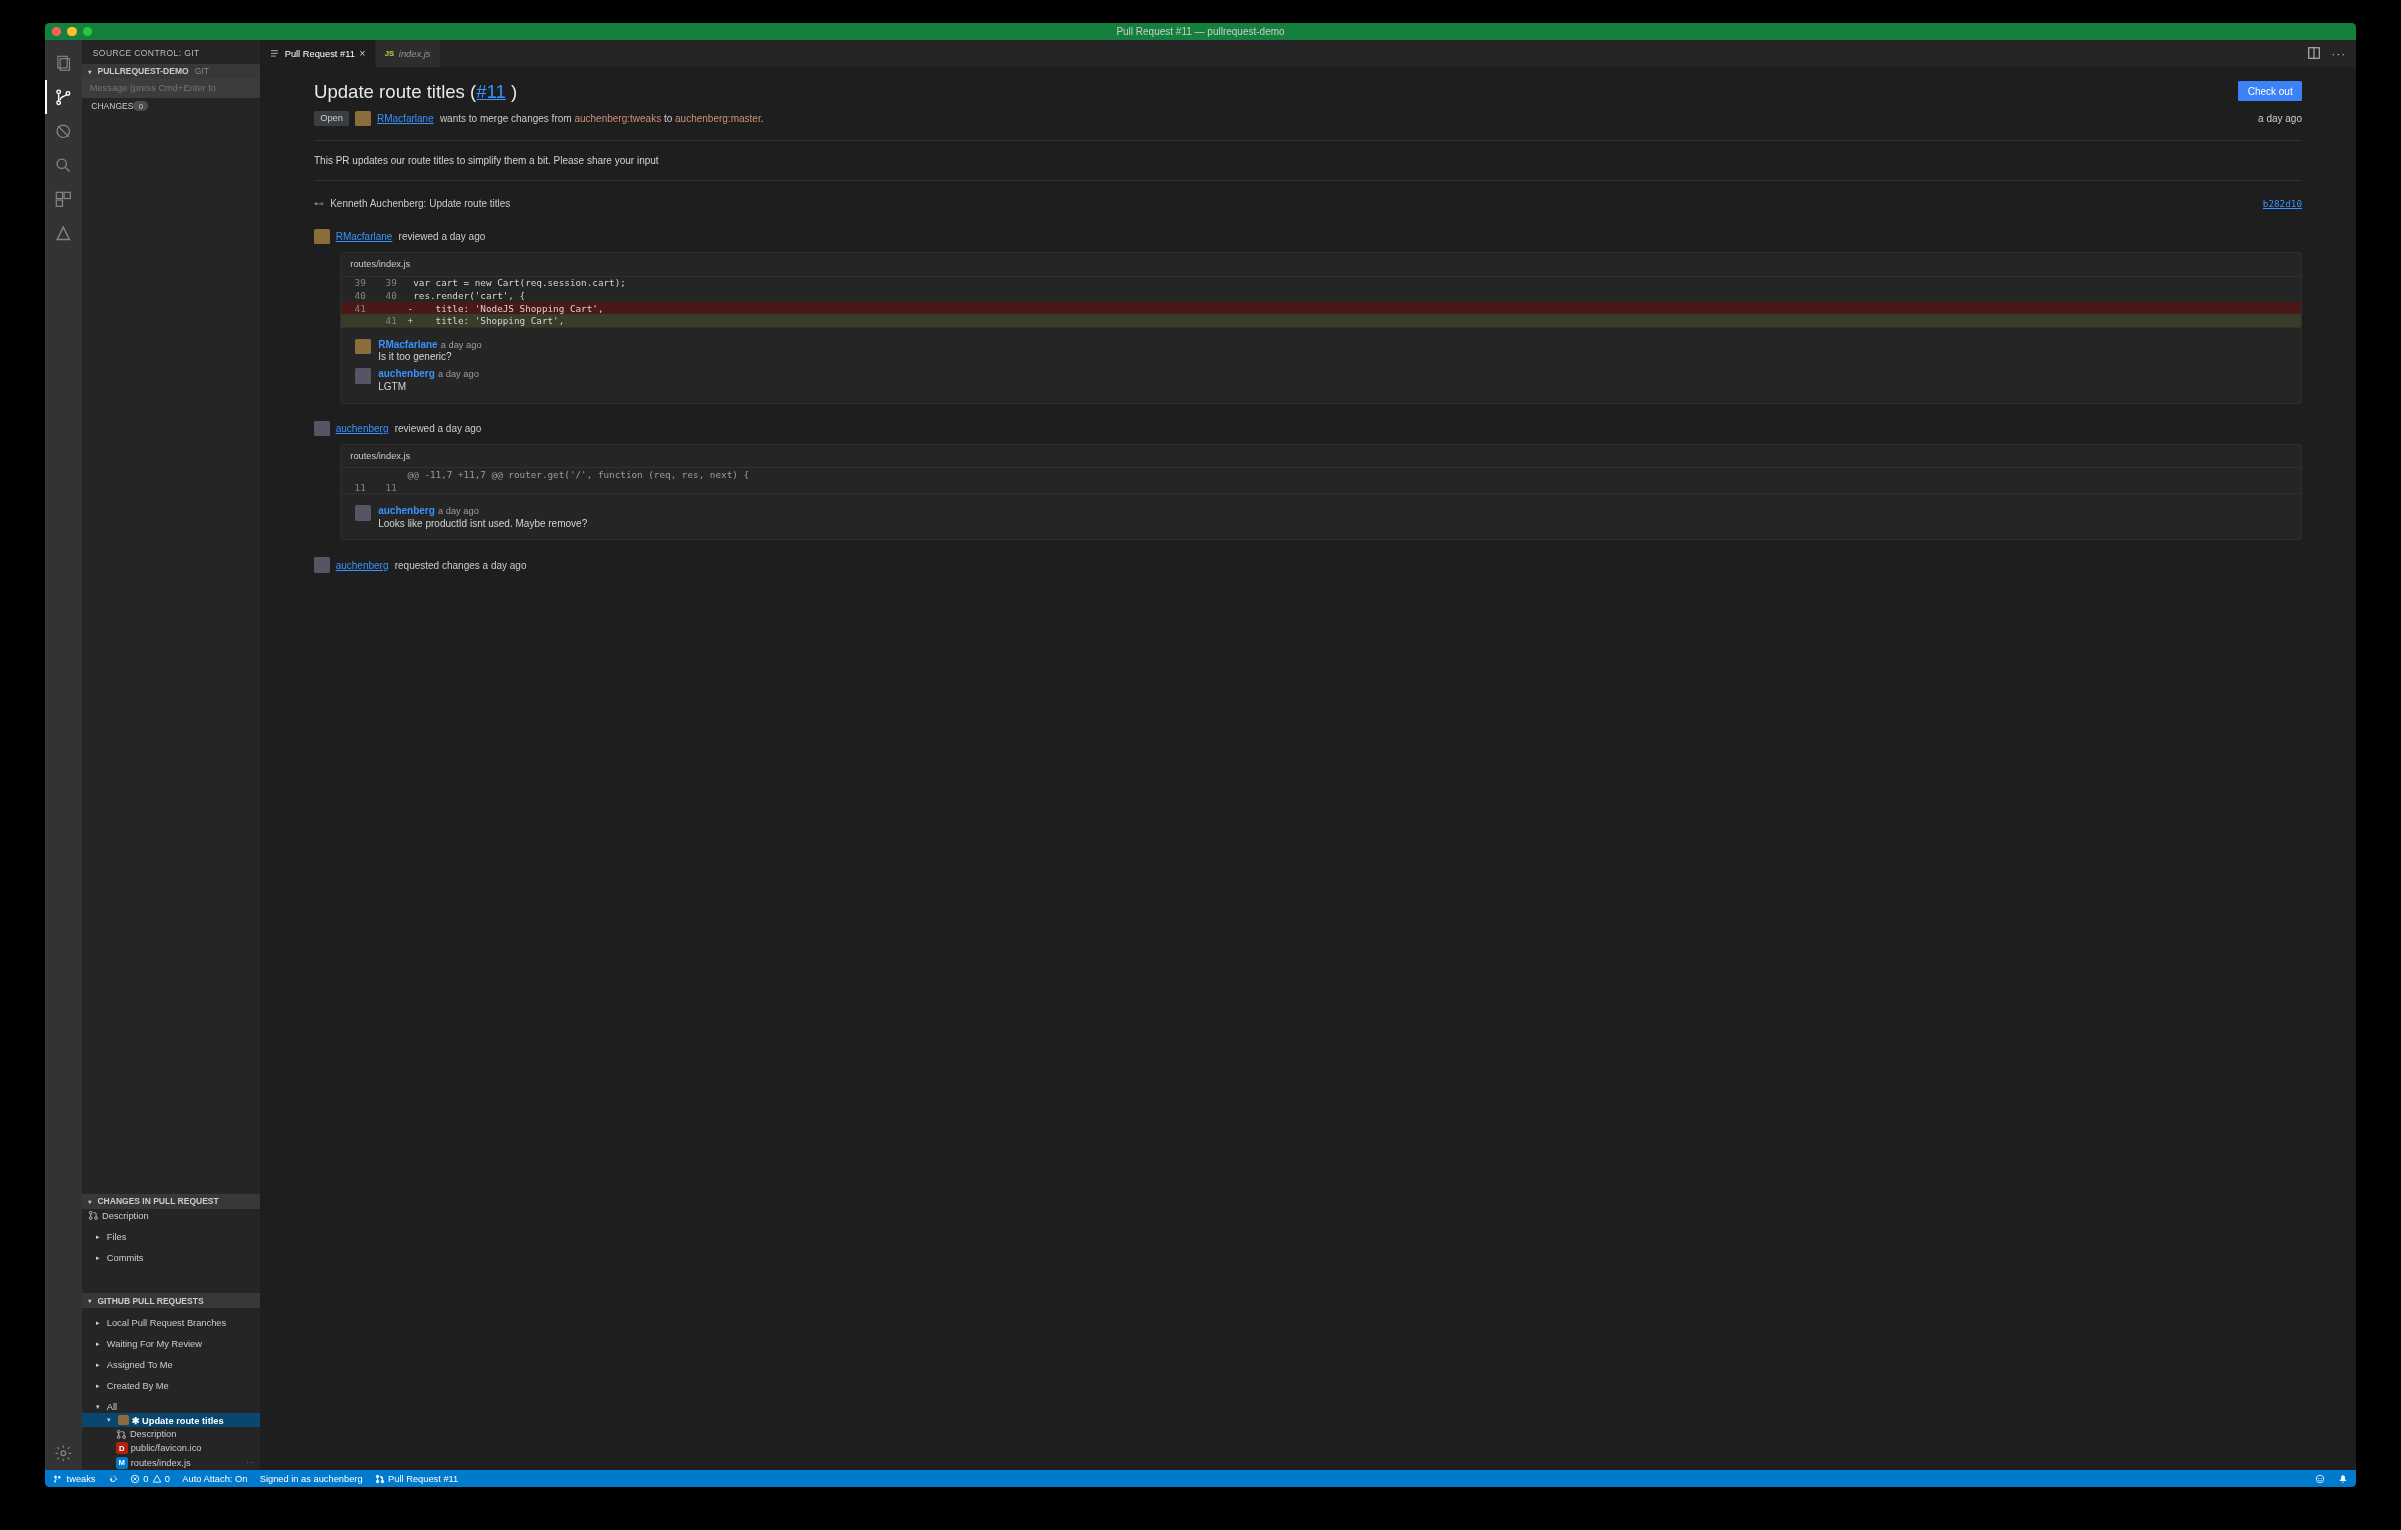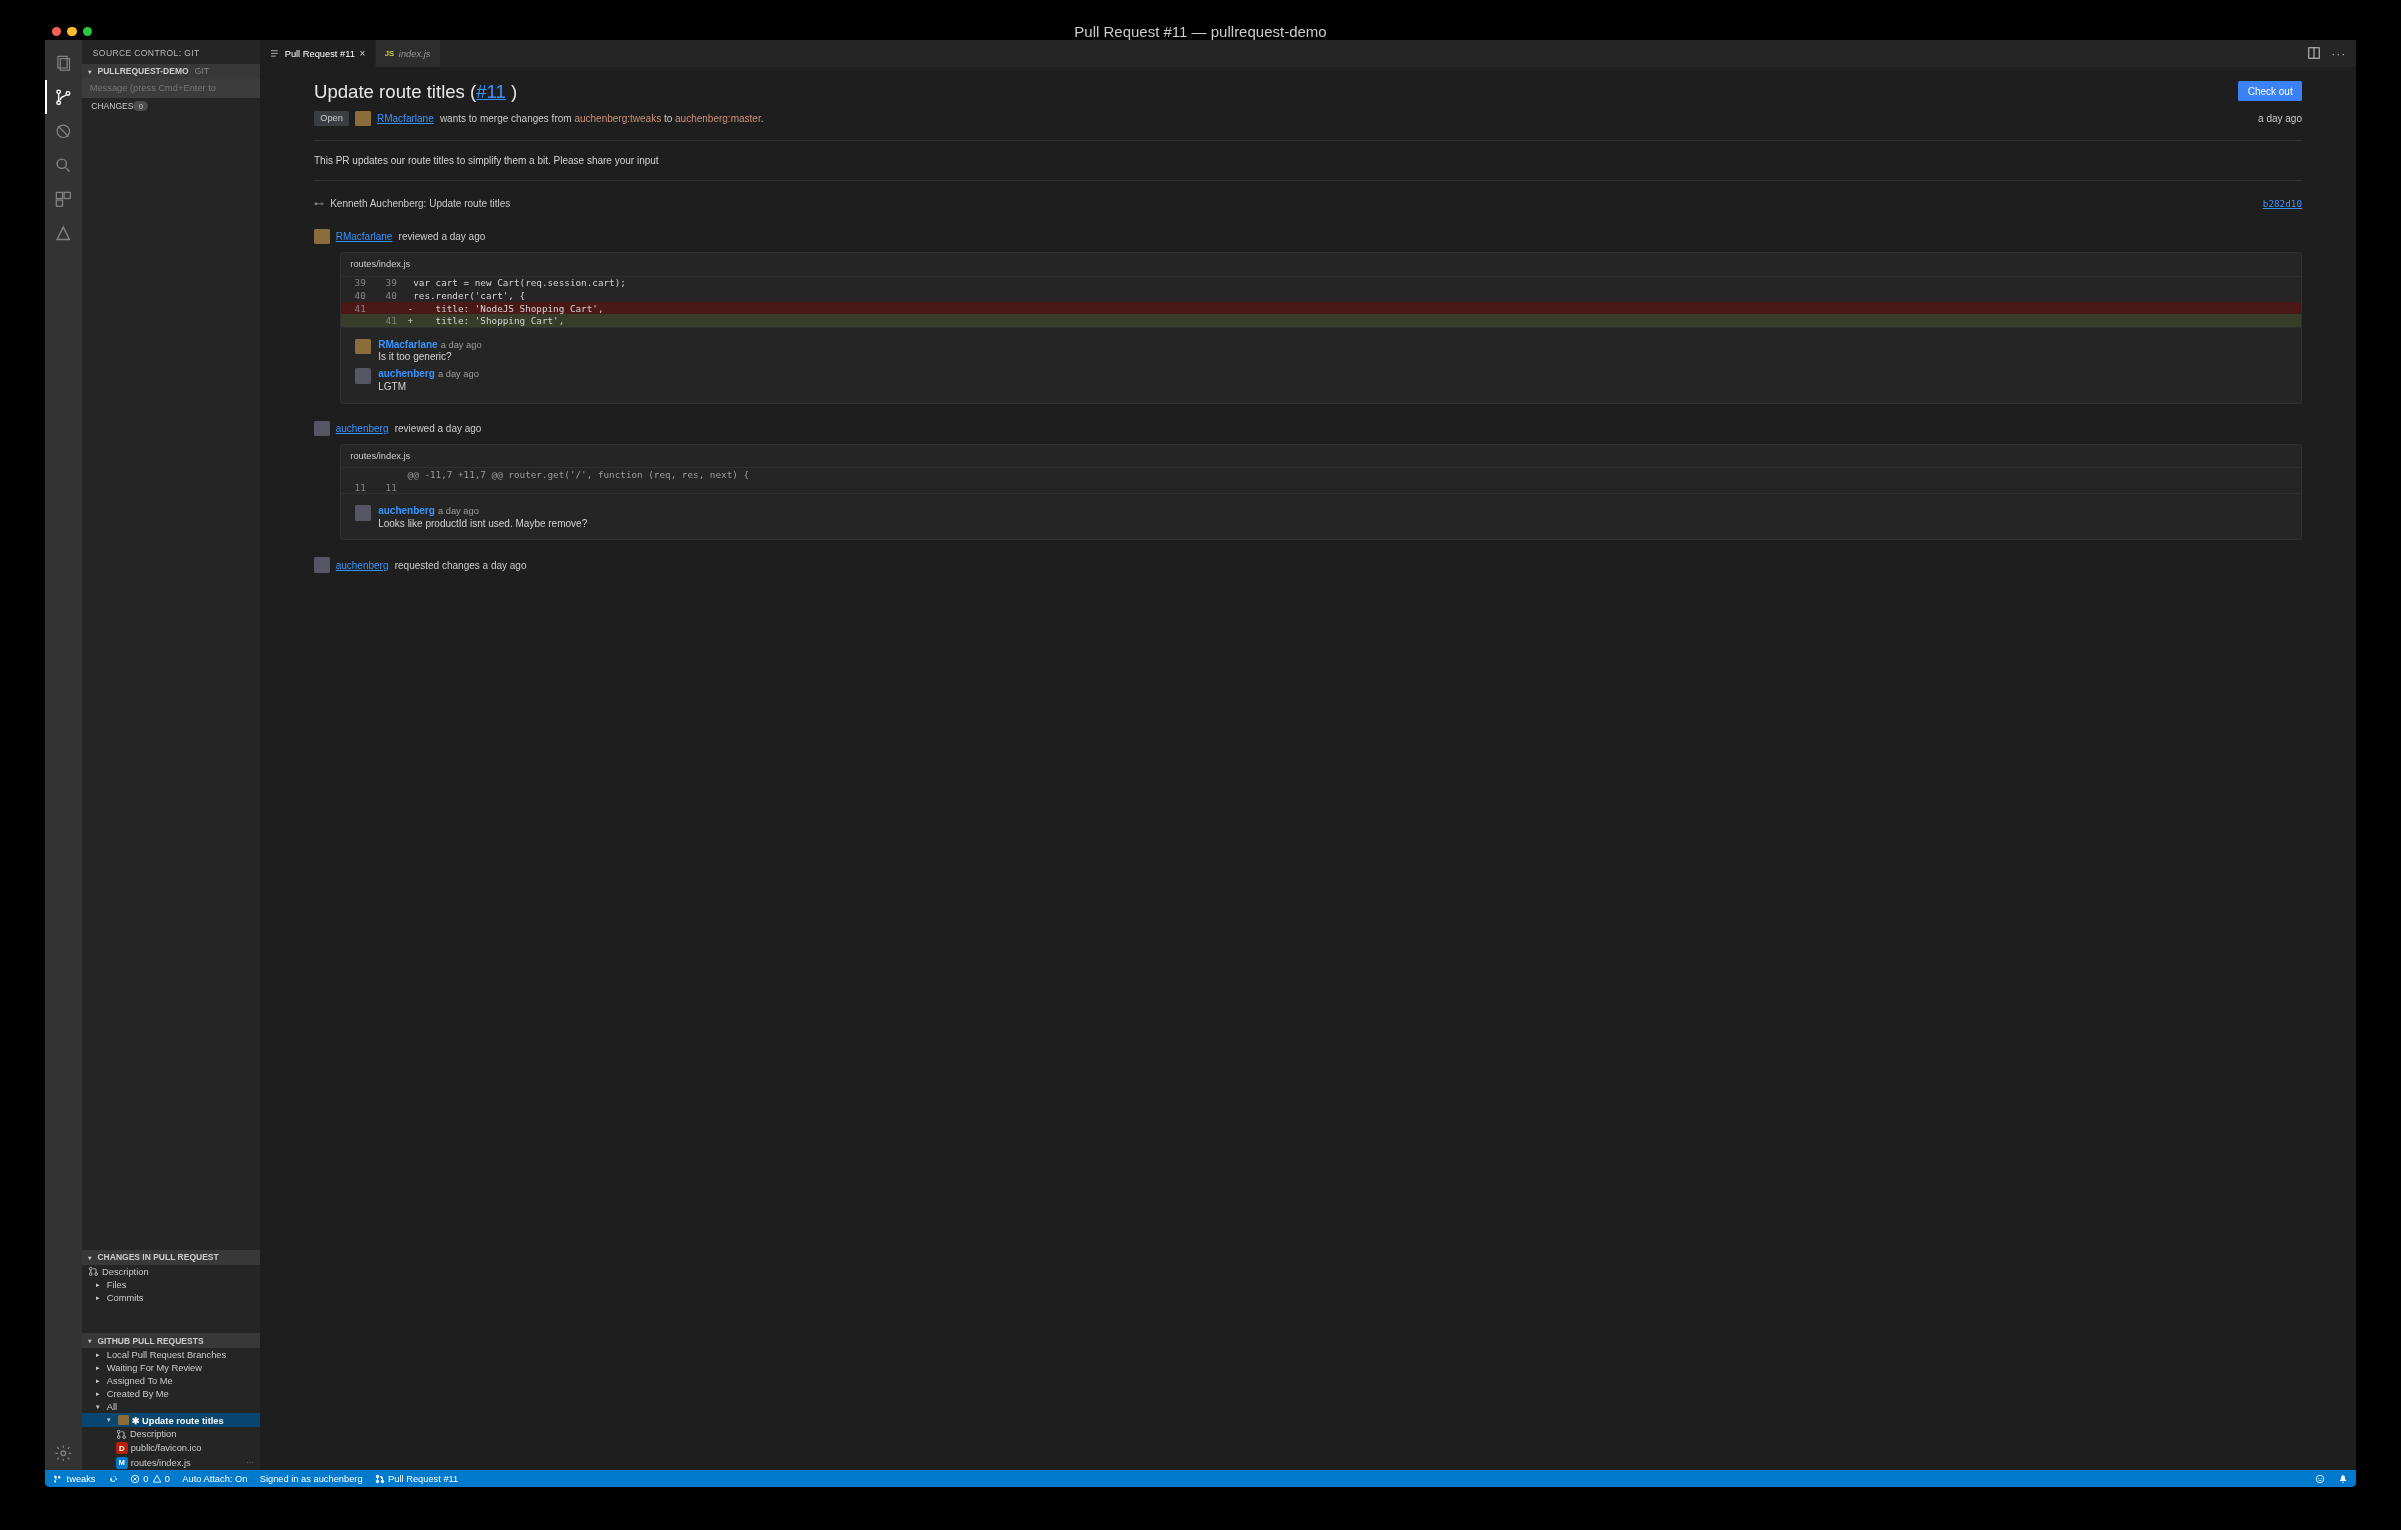--- a/index.html
+++ b/index.html
@@ -1,20 +1,20 @@
 <!DOCTYPE html>
 <html><head>
 <meta charset="utf-8">
 <style>
 * { margin: 0; padding: 0; box-sizing: border-box; }
 html, body { width: 100%; height: 100%; background: #000; font-family: -apple-system, "Segoe UI", Arial, sans-serif; font-size: 10px; color: #ccc; }
 .outer { padding: 23px 45px 43px 45px; height: 100%; }
 .window { width: 100%; height: 100%; background: #252526; border-radius: 4.6px; overflow: hidden; display: flex; flex-direction: column; box-shadow: 0 7.7px 31px rgba(0,0,0,0.6); }
 
-.titlebar { height: 17px; background: #000000; display: flex; align-items: center; position: relative; font-size: 15px; color: #ccc; }
+.titlebar { height: 17px; background: #15803d; display: flex; align-items: center; position: relative; font-size: 10px; color: #ccc; }
 .traffic-lights { display: flex; gap: 6.2px; position: absolute; left: 7px; }
 .dot { width: 9.3px; height: 9.3px; border-radius: 50%; }
 .dot.red { background: #ff5f57; }
 .dot.yellow { background: #febc2e; }
 .dot.green { background: #28c840; }
 .titlebar-title { margin: 0 auto; }
 
 .body { flex: 1; display: flex; min-height: 0; }
 
 .activitybar { width: 37px; background: #333333; display: flex; flex-direction: column; align-items: center; padding-top: 6.2px; }
@@ -28,21 +28,21 @@
 .sb-title { padding: 7.7px 10.8px 6.2px 10.8px; color: #bbb; font-size: 8.5px; letter-spacing: 0.4px; }
 .sb-section-hdr { background: #383838; padding: 2.3px 6.2px; font-size: 8.5px; font-weight: 700; color: #ccc; display: flex; align-items: center; gap: 3.1px; }
 .sb-section-hdr .hint { color: #888; font-weight: 400; margin-left: 3.1px; }
 .twisty { display: inline-block; width: 6.2px; font-size: 6.2px; }
 .sb-input { margin: 0; }
 .sb-input input { width: 100%; background: #3c3c3c; border: none; color: #aaa; padding: 4.6px 7.7px; font-size: 9.3px; outline: none; }
 .sb-row { padding: 3.1px 9.3px; display: flex; justify-content: flex-start; align-items: center; font-size: 8.5px; font-weight: 400; color: #ccc; }
 .sb-row .count { background: #4d4d4d; border-radius: 7.7px; padding: 0.8px 5.4px; font-size: 7.7px; }
 .sb-flex { flex: 1; }
 .tree-item { padding: 1.5px 6.2px 1.5px 6.2px; display: flex; align-items: center; gap: 3.1px; color: #ccc; font-size: 9.3px; cursor: pointer; }
-.tree-item.depth1 { padding-left: 14px; }
+.tree-item.depth1 { padding-left: 14px; margin-top: 8px; }
 .tree-item.depth2 { padding-left: 25px; }
 .tree-item.depth3 { padding-left: 34px; }
 .tree-item.selected { background: #094771; color: #fff; }
 .tree-item .arrow { width: 7.7px; font-size: 7px; color: #ccc; }
 .pr-icon { width:10.8px; height:10.8px; display:inline-flex; align-items:center; justify-content:center; }
 .file-badge { width:11.6px; height:11.6px; border-radius:2.3px; font-size:7.7px; font-weight:700; display:inline-flex; align-items:center; justify-content:center; }
 .file-badge.D { background:#b5200d; color:#fff; }
 .file-badge.M { background:#007acc; color:#fff; }
 .tree-item .spacer { flex: 1; }
 .tree-item .status-icon { color: #858585; font-size: 7.7px; }

